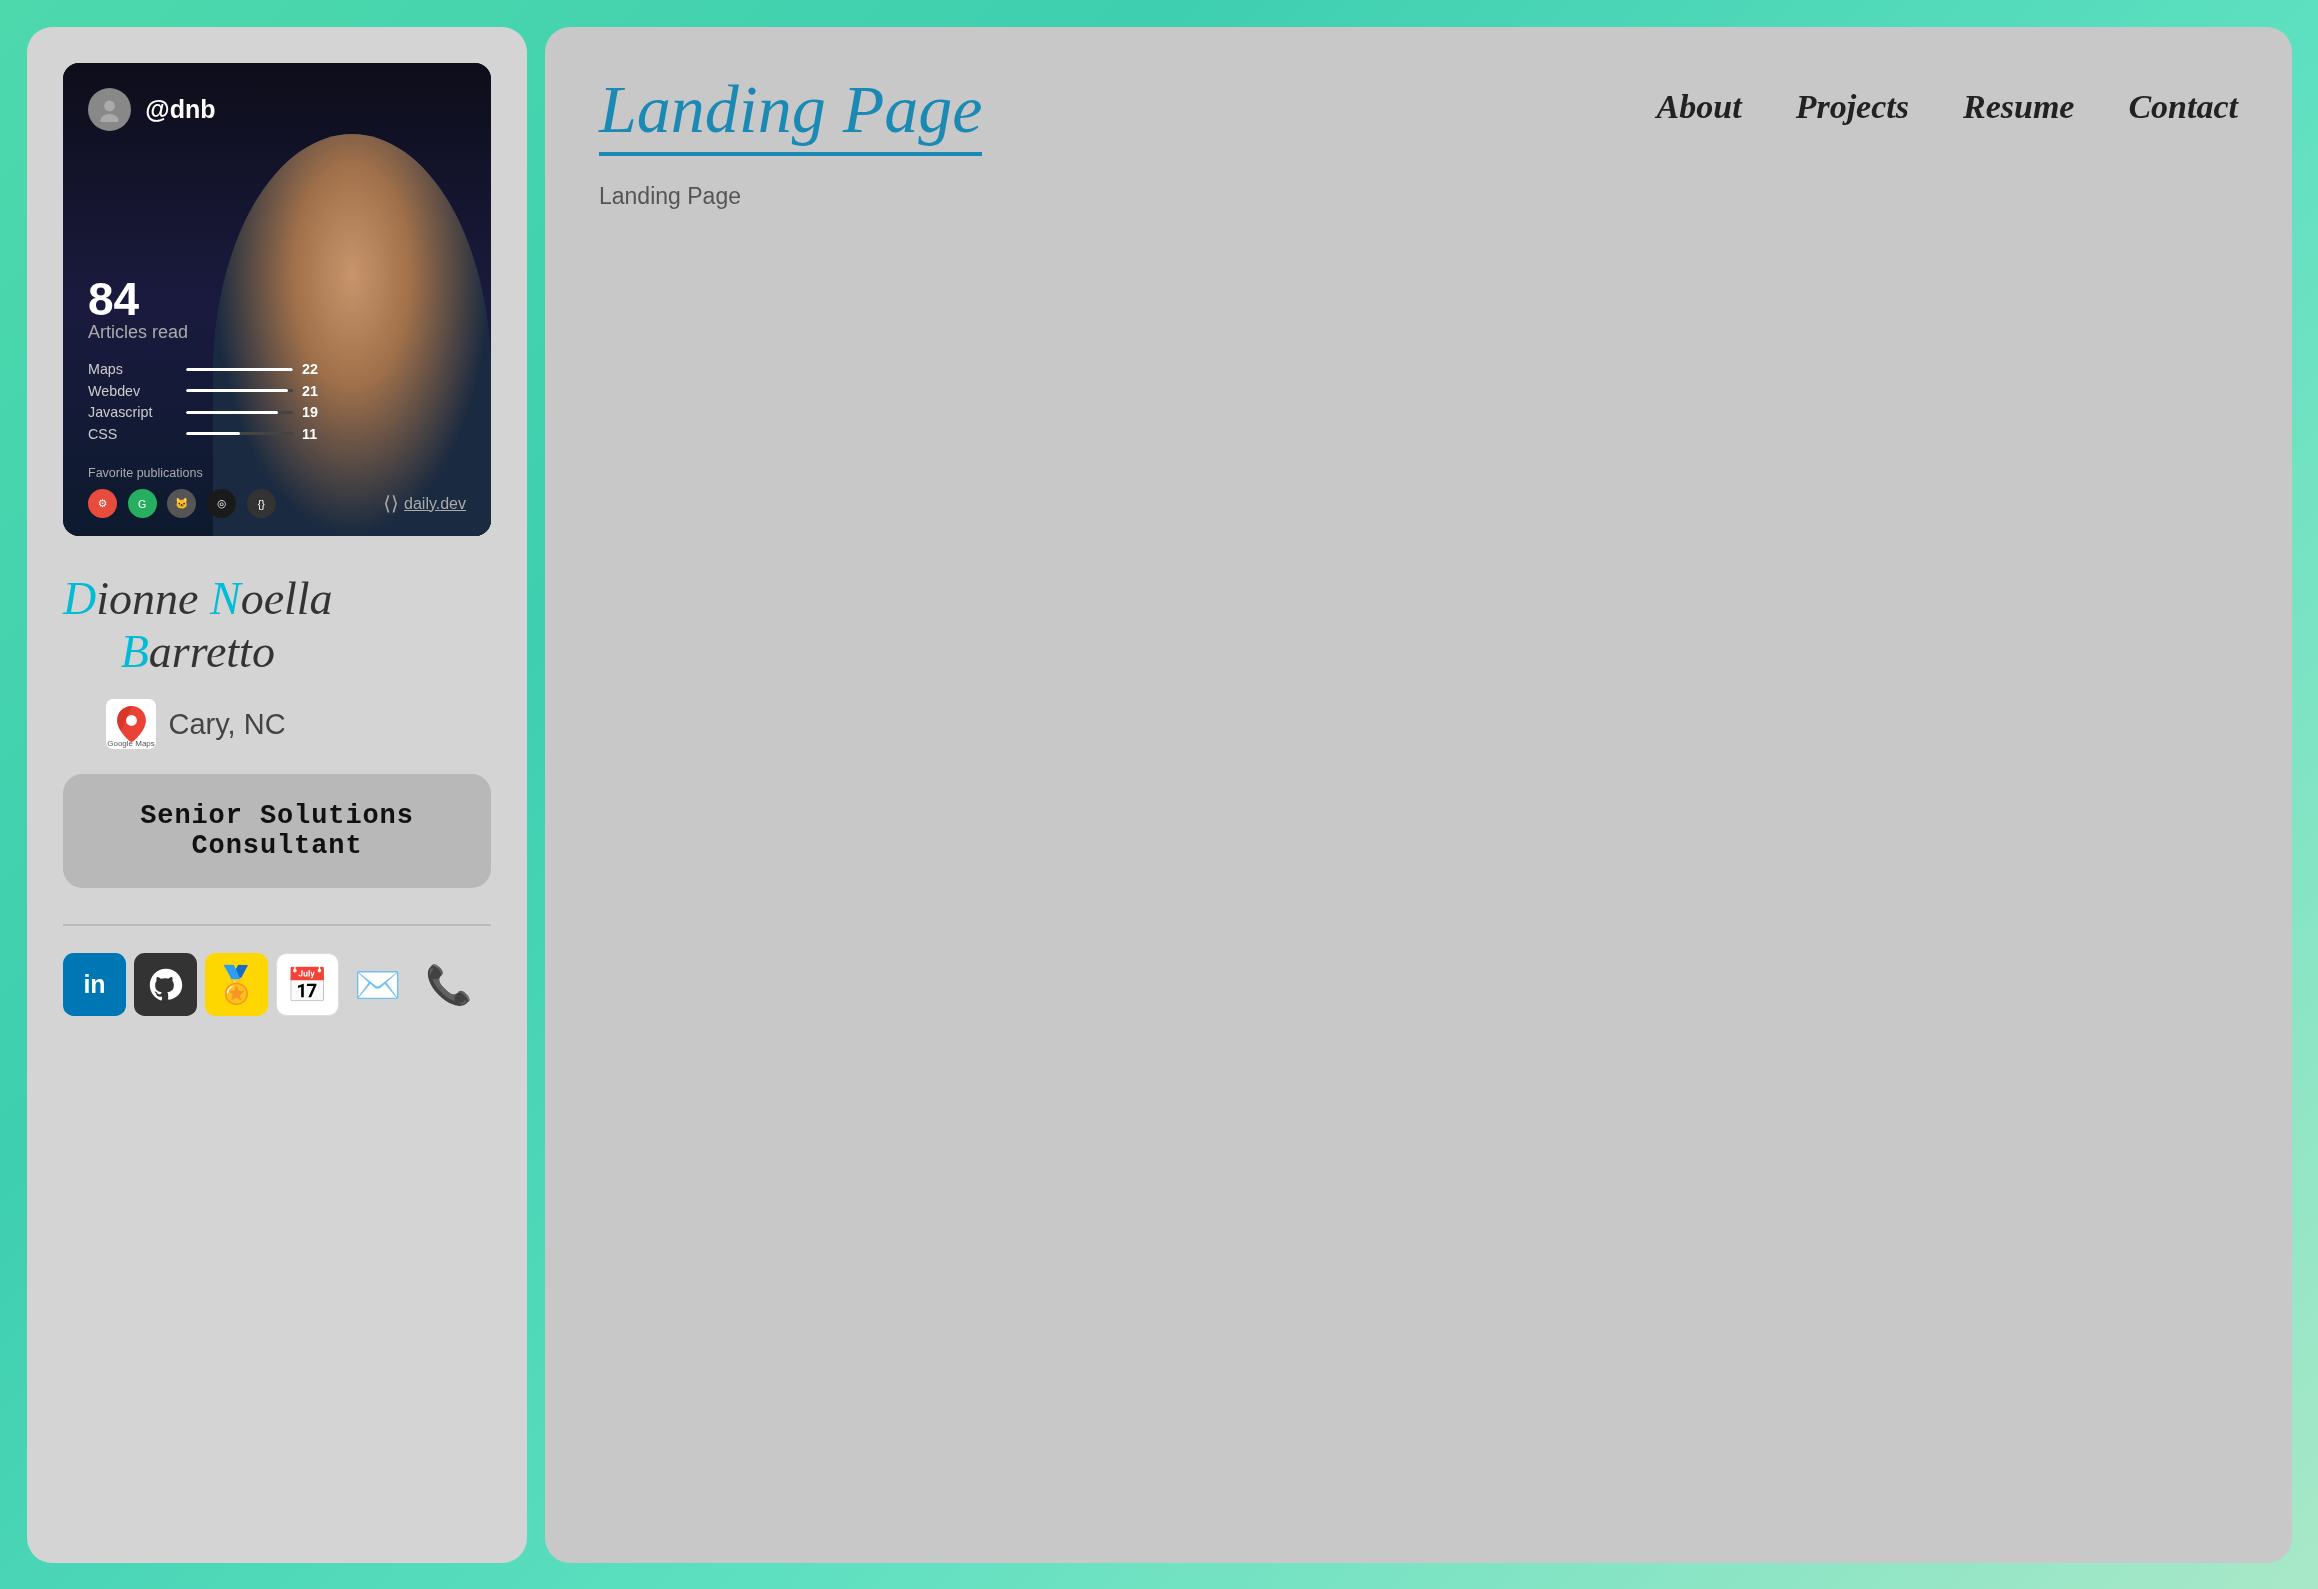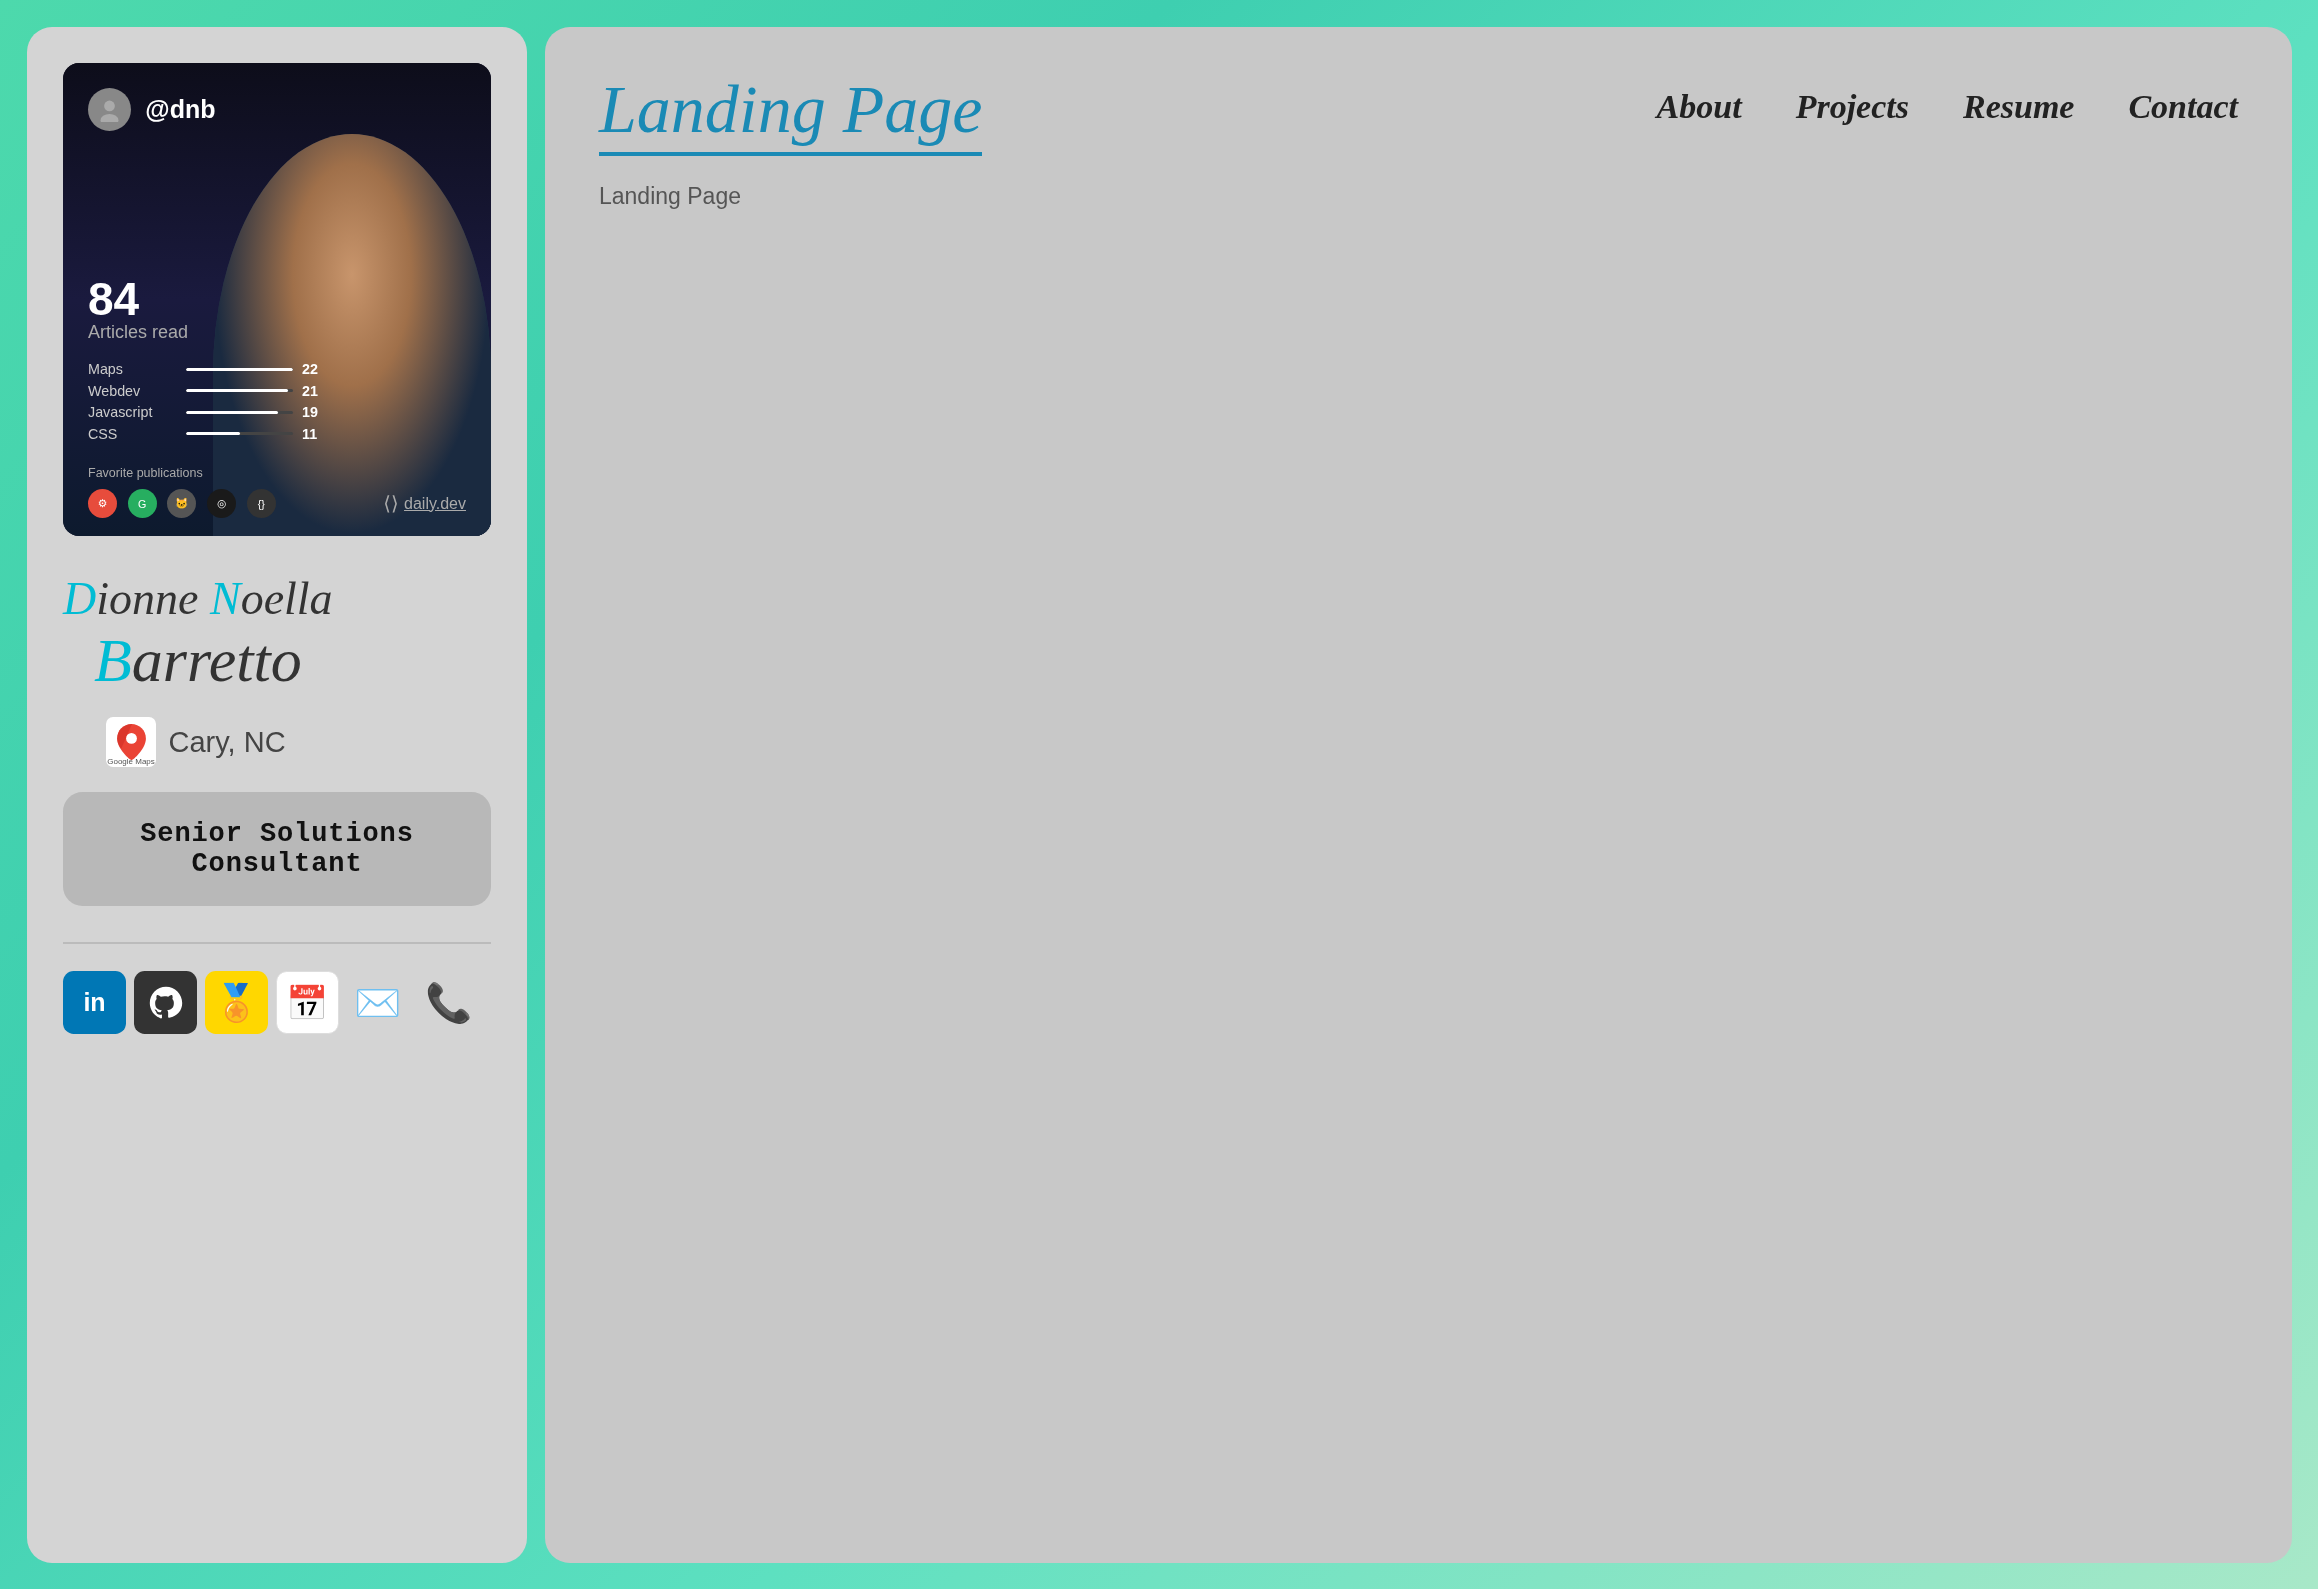--- a/index.html
+++ b/index.html
@@ -199,21 +199,21 @@
       font-family: Georgia, serif;
       font-style: italic;
     }
 
     .name-D { color: #00bcd4; }
     .name-rest { color: #333; }
     .name-N { color: #00bcd4; }
     .name-B { color: #00bcd4; }
 
     .name-line2 {
-      font-size: 62px;
+      font-size: 46px;
       font-family: Georgia, serif;
       font-style: italic;
       color: #333;
     }
 
     
     .location-row {
       display: flex;
       align-items: center;
       gap: 12.5px;

